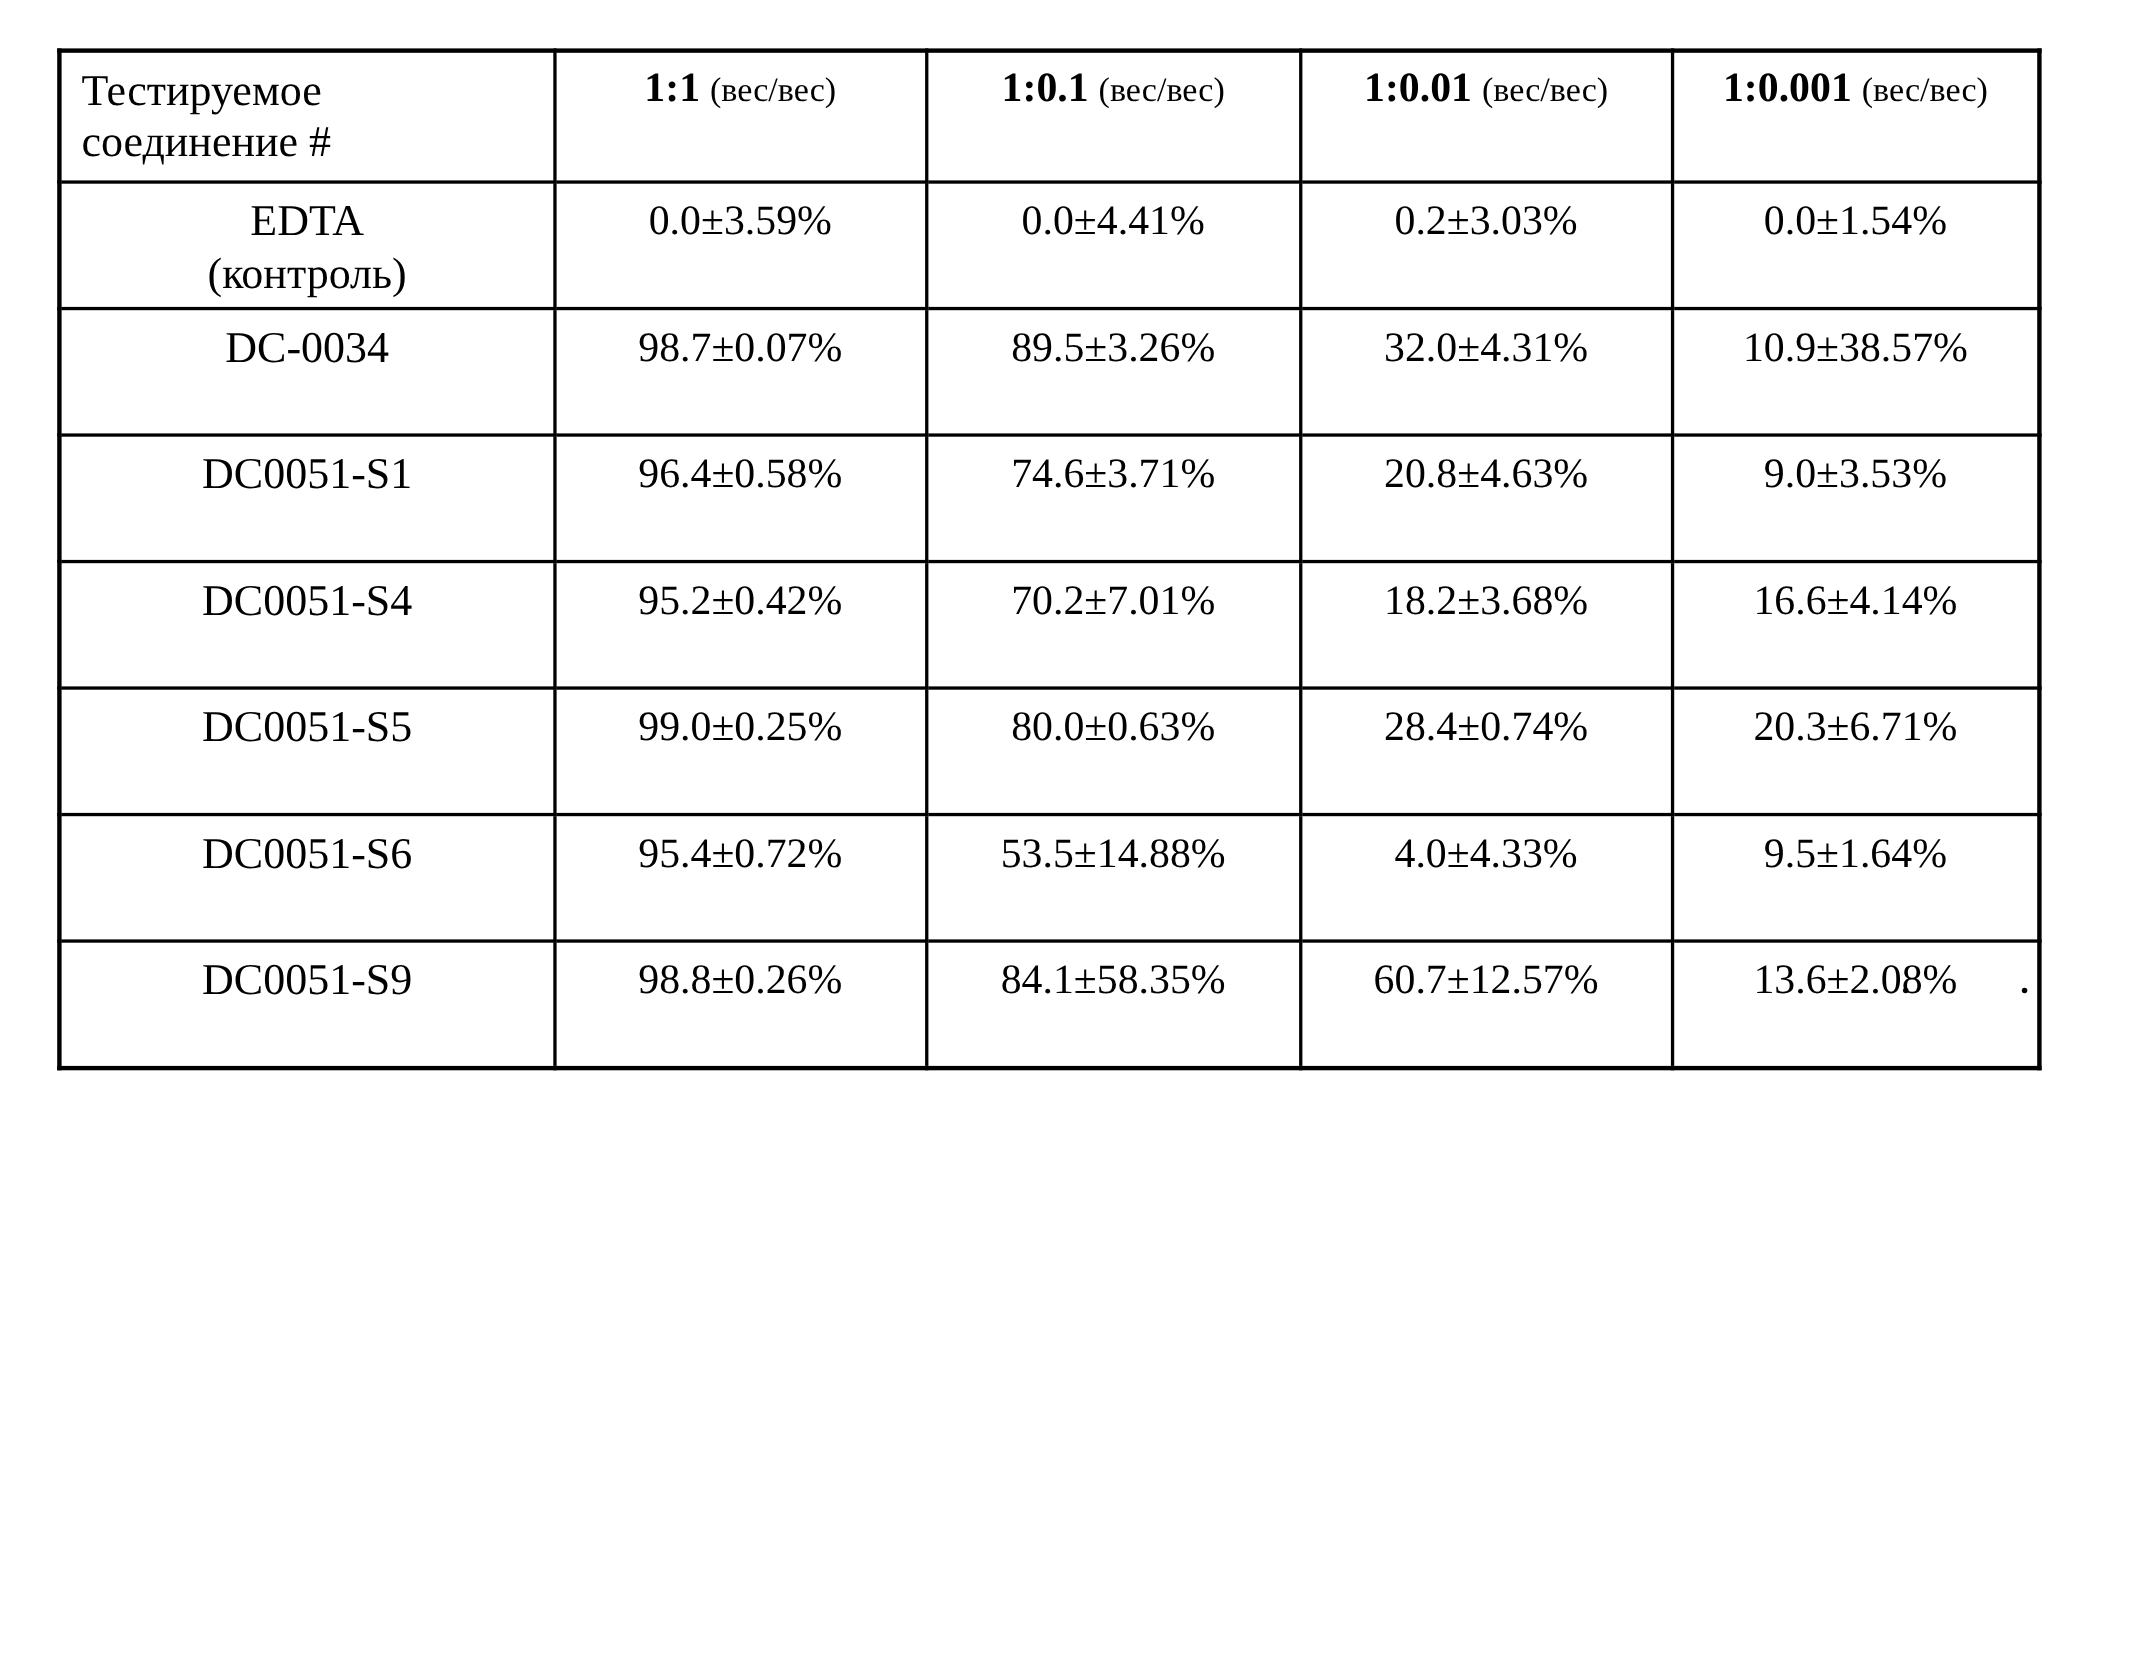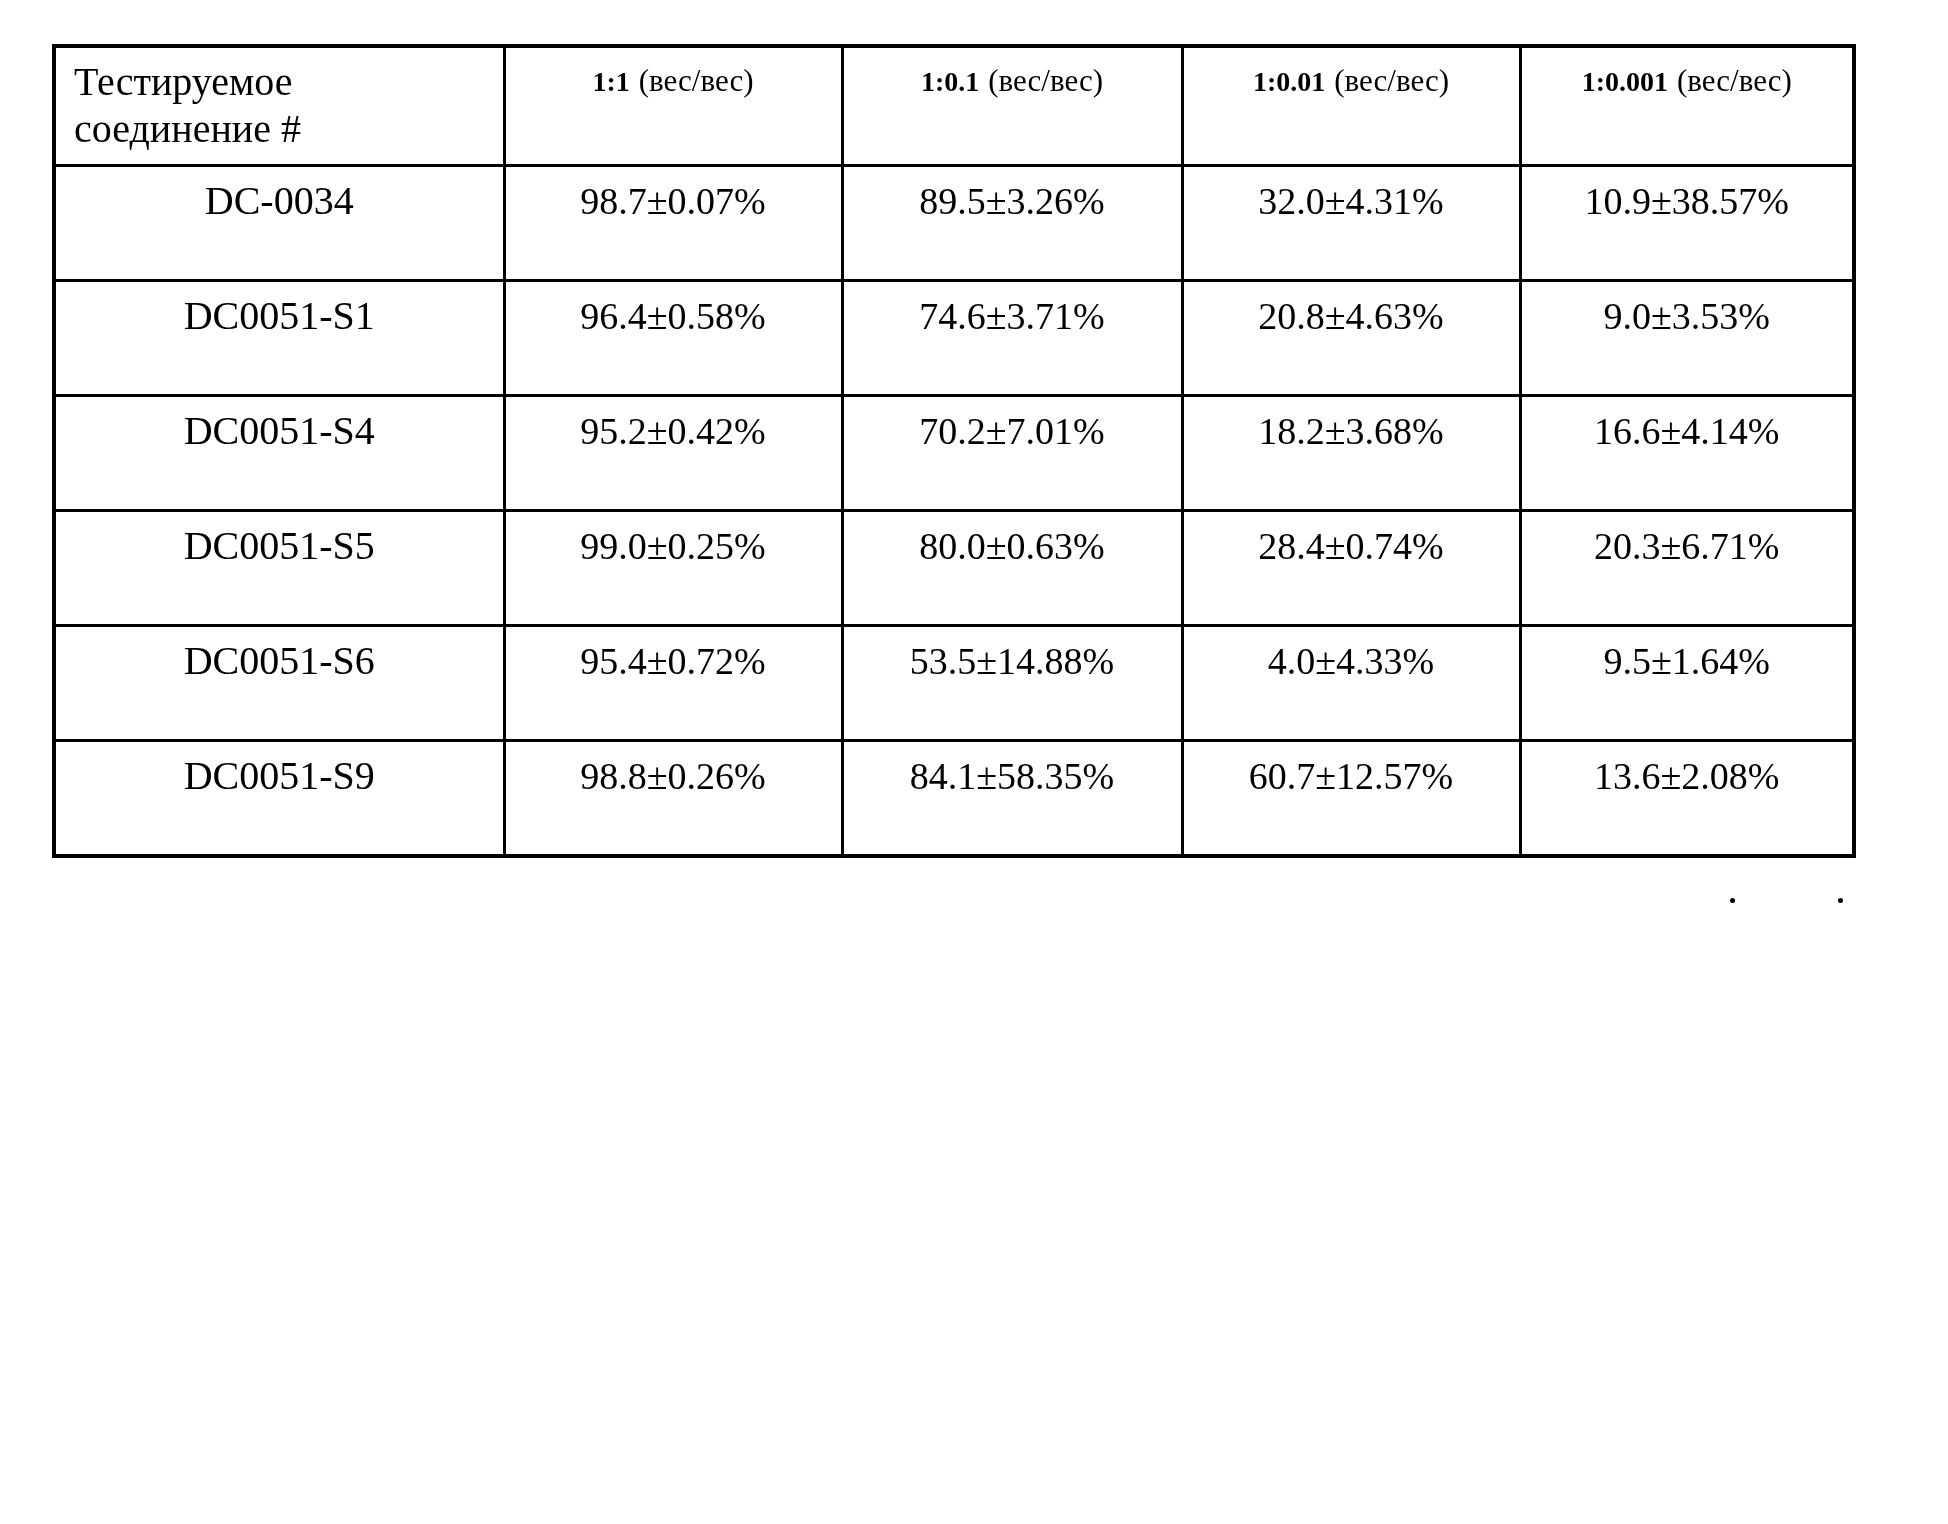--- a/index.html
+++ b/index.html
@@ -50,21 +50,21 @@
     padding-left: 18px;
     font-size: 40px;
   }
   .hdr .cell-inner {
     text-align: center;
     font-size: 36px;
     white-space: nowrap;
   }
   .hdr .ratio {
     font-weight: bold;
-    font-size: 28px;
+    font-size: 38px;
   }
   .hdr .units {
     font-weight: normal;
     font-size: 31px;
   }
   .row-label .cell-inner {
     text-align: center;
     font-size: 40px;
     padding-top: 10px;
   }
@@ -131,20 +131,40 @@
           </div>
         </td>
         <td class="hdr">
           <div class="cell-inner">
             <span class="ratio">1:0.001</span>
             <span class="units">(вес/вес)</span>
           </div>
         </td>
       </tr>
 
+      <tr class="body-row">
+        <td class="row-label two-line">
+          <div class="cell-inner">
+            <div>EDTA</div>
+            <div>(контроль)</div>
+          </div>
+        </td>
+        <td class="val">
+            <div class="cell-inner">0.0±3.59%</div>
+          </td>
+        <td class="val">
+            <div class="cell-inner">0.0±4.41%</div>
+          </td>
+        <td class="val">
+            <div class="cell-inner">0.2±3.03%</div>
+          </td>
+        <td class="val">
+            <div class="cell-inner">0.0±1.54%</div>
+          </td>
+      </tr>
 
       <tr class="body-row tall">
         <td class="row-label">
           <div class="cell-inner">
             <div>DC-0034</div>
           </div>
         </td>
         <td class="val">
             <div class="cell-inner">98.7±0.07%</div>
           </td>

